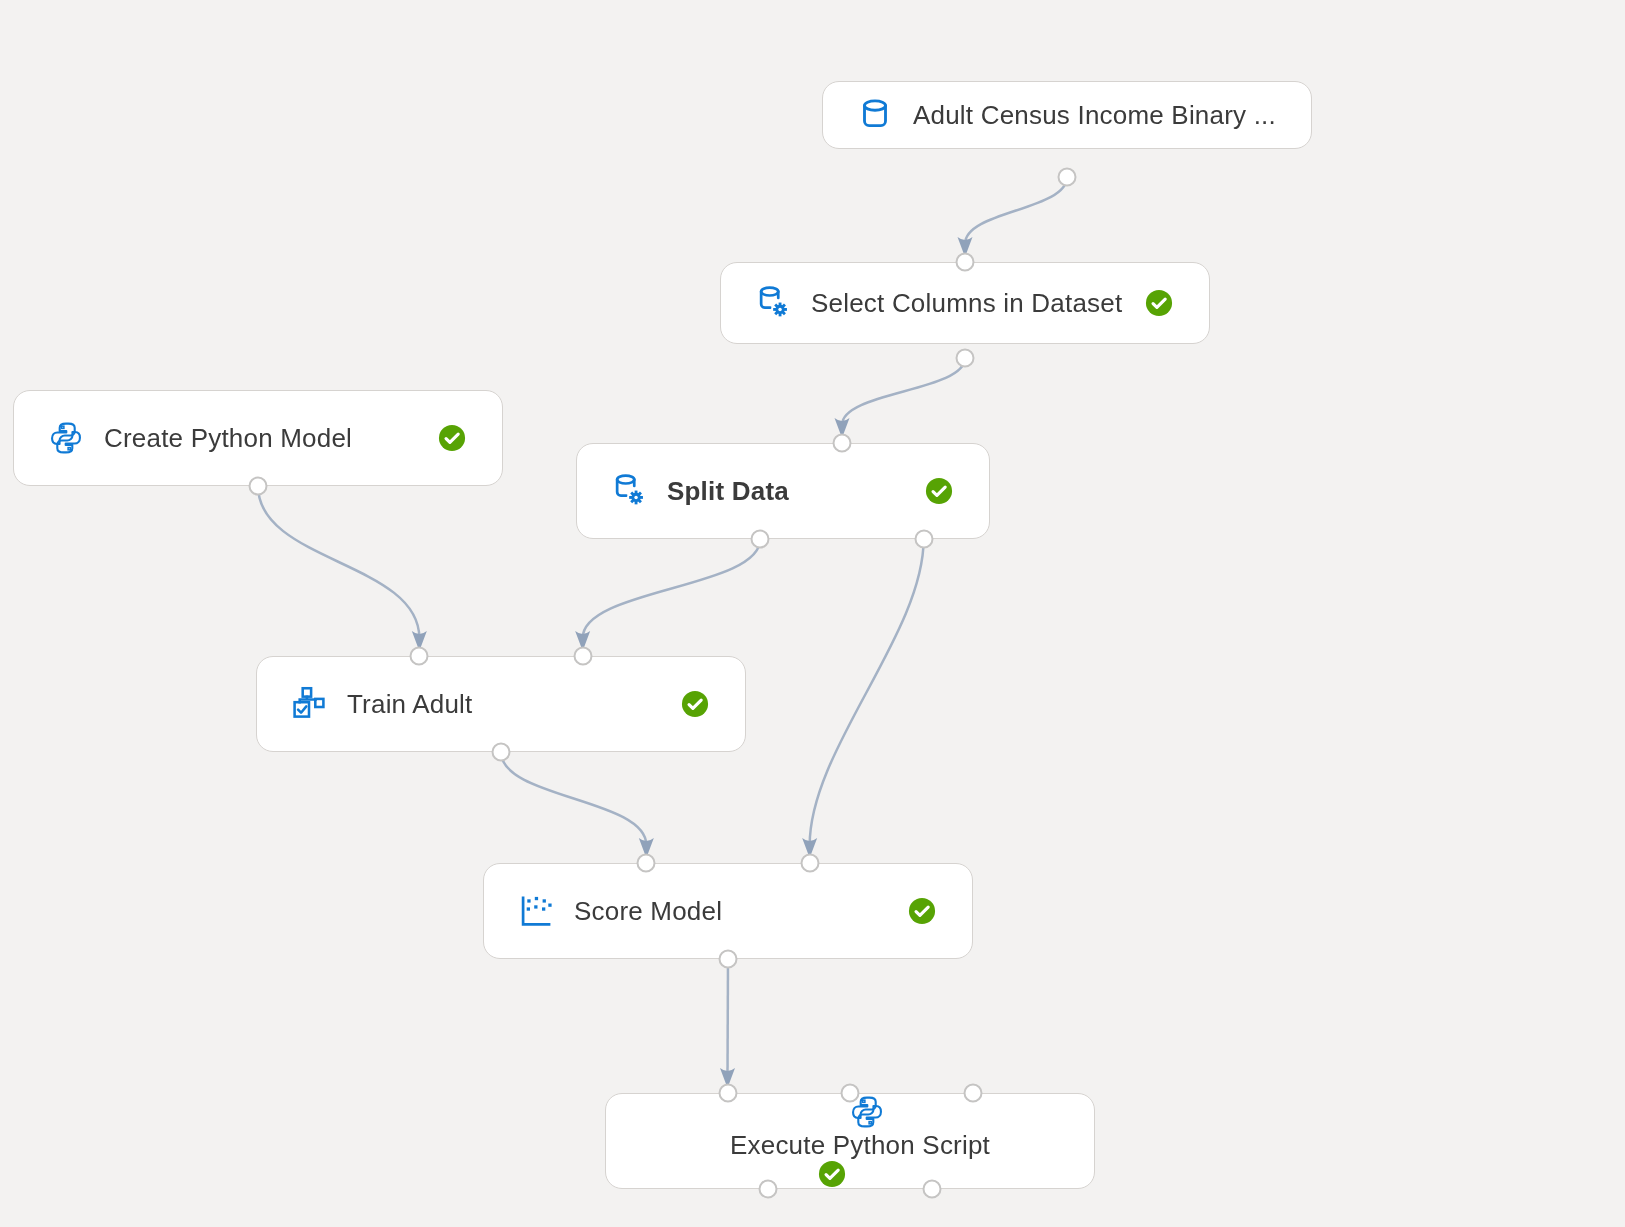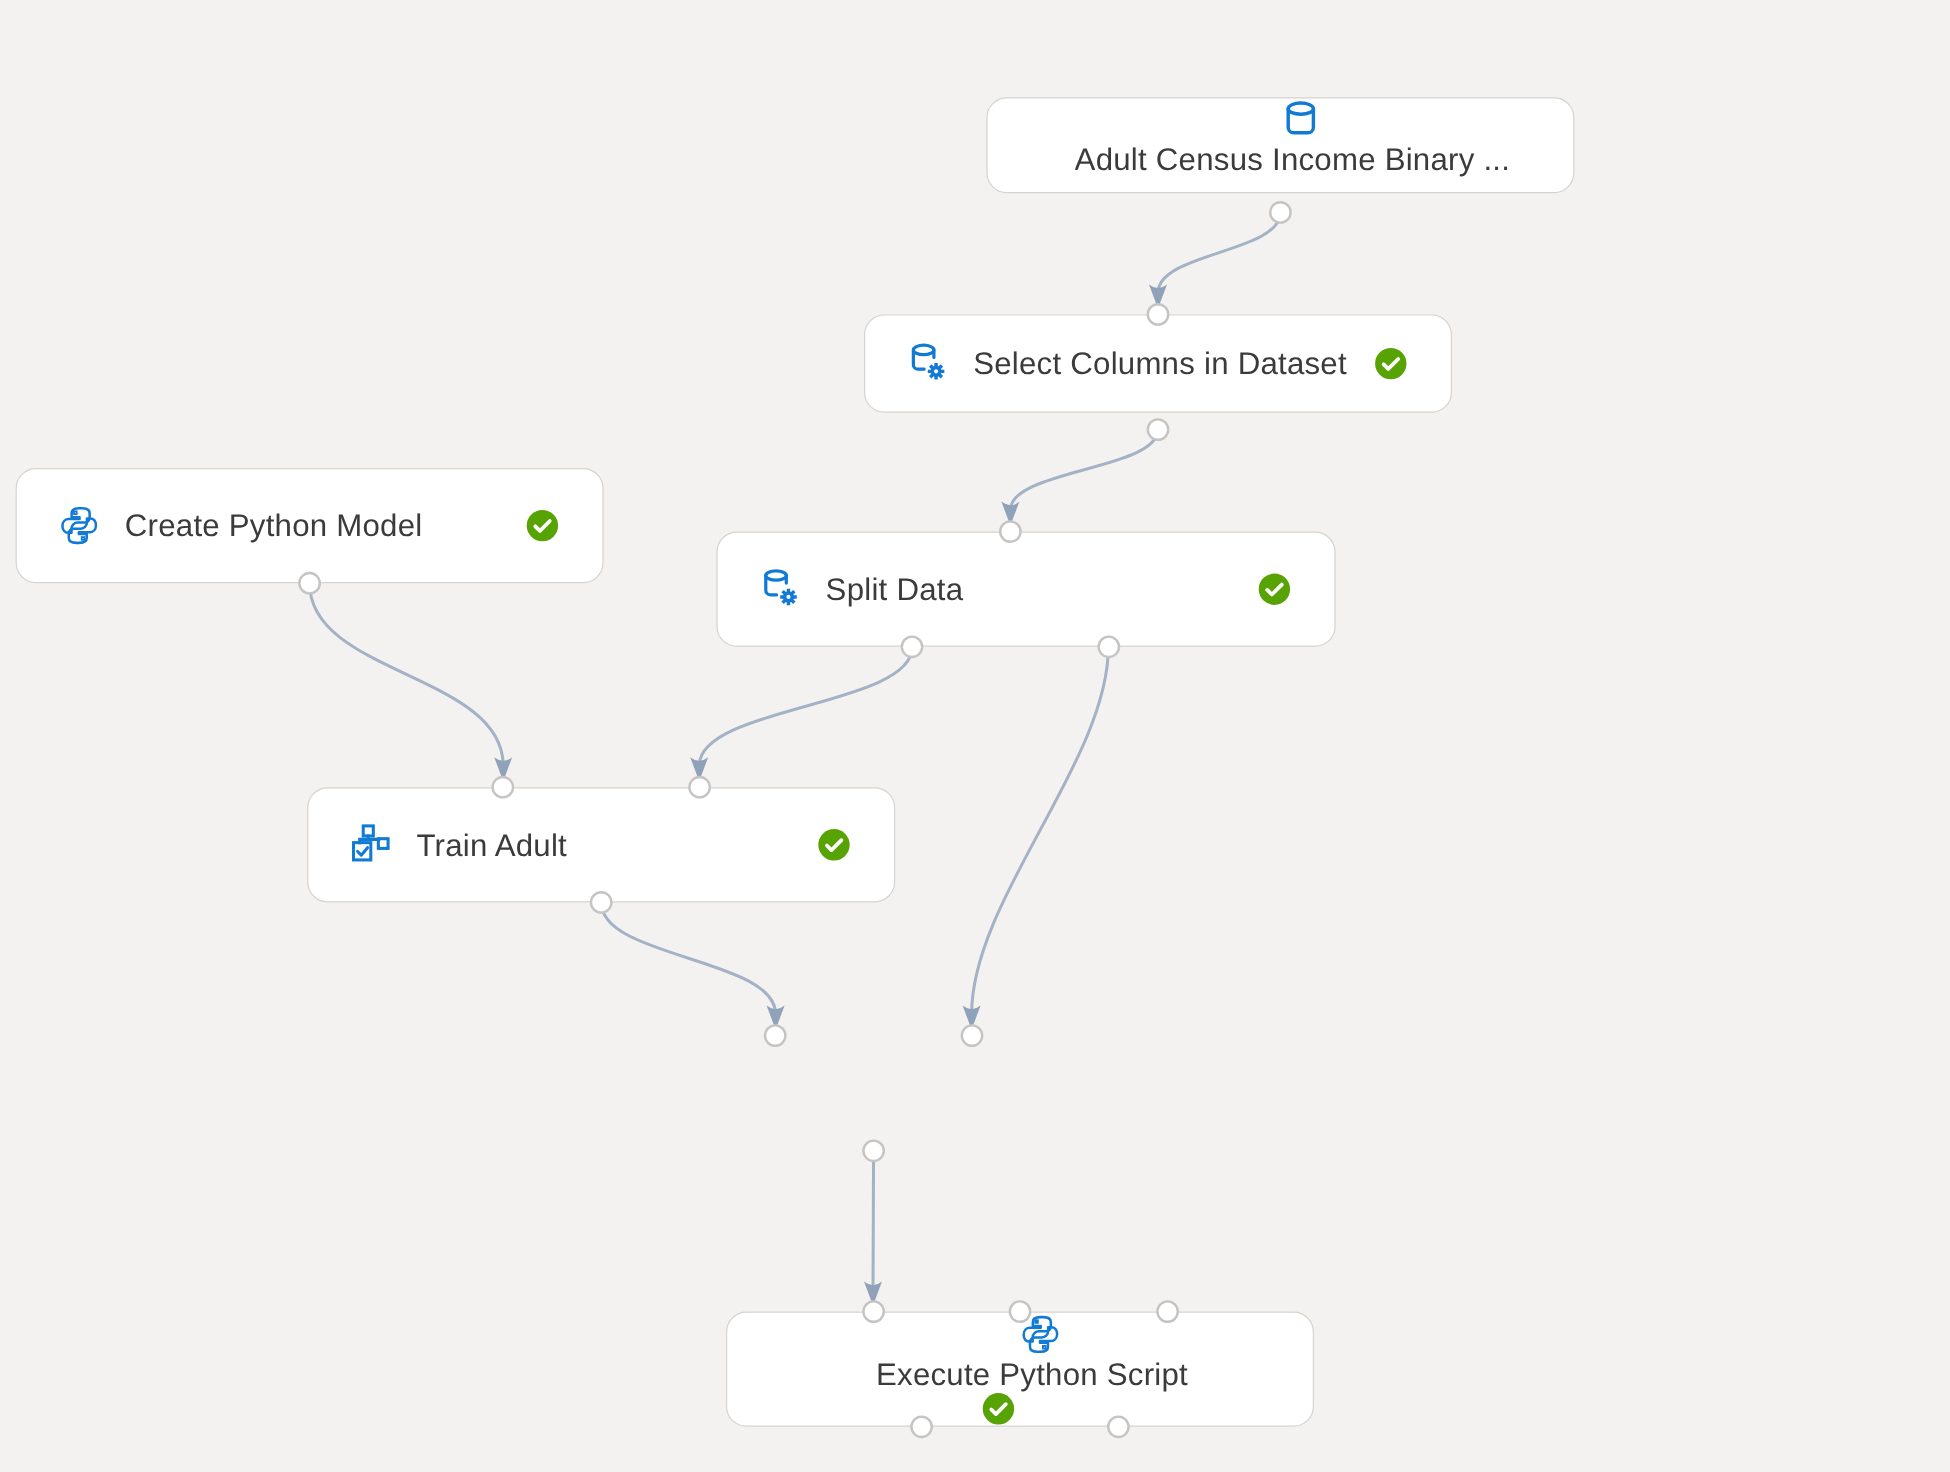--- a/index.html
+++ b/index.html
@@ -104,21 +104,21 @@
       <path d="M 760.3333333333334 539 C 760.3333333333334 588.5 582.6666666666667 588.5 582.6666666666667 638" class="edge-path"></path>
       <path d="M 575.1666666666667 631 Q 582.6666666666667 637 590.1666666666667 631 L 582.6666666666667 651 Z" class="edge-arrow"></path>
       <path d="M 501 752 C 501 798.5 646.3333333333334 798.5 646.3333333333334 845" class="edge-path"></path>
       <path d="M 638.8333333333334 838 Q 646.3333333333334 844 653.8333333333334 838 L 646.3333333333334 858 Z" class="edge-arrow"></path>
       <path d="M 923.6666666666667 539 C 923.6666666666667 634 809.6666666666667 750 809.6666666666667 845" class="edge-path"></path>
       <path d="M 802.1666666666667 838 Q 809.6666666666667 844 817.1666666666667 838 L 809.6666666666667 858 Z" class="edge-arrow"></path>
       <path d="M 728 959 C 728 1017 727.5 1017 727.5 1075" class="edge-path"></path>
       <path d="M 720 1068 Q 727.5 1074 735 1068 L 727.5 1088 Z" class="edge-arrow"></path>
     </svg>
   <div id="node-layer">
-      <div class="node" style="left: 822px; top: 81px; width: 490px; height: 80px; flex-direction: column;">
+      <div class="node" style="left: 822px; top: 81px; width: 490px; height: 68px;">
         <span class="module-icon">
           <svg viewBox="0 0 24 24">
             <ellipse cx="12" cy="5.7" rx="7" ry="3.1" fill="none" stroke="#107ad5" stroke-width="1.9"></ellipse>
             <path d="M5 5.7 V16 c0 1.8 1.4 3.1 3.1 3.1 h7.8 c1.7 0 3.1 -1.3 3.1 -3.1 V5.7" fill="none" stroke="#107ad5" stroke-width="1.9" stroke-linecap="round"></path>
           </svg>
         </span>
         <span class="node-label">Adult Census Income Binary ...</span>
       </div>
       <div class="node" style="left: 720px; top: 262px; width: 490px; height: 82px;">
         <span class="module-icon">
@@ -157,21 +157,21 @@
           </svg>
         </span>
         <span class="node-label">Create Python Model</span>
         <span class="status-badge">
           <svg viewBox="0 0 24 24">
             <circle cx="12" cy="12" r="11.2" fill="#57a304"></circle>
             <path d="M6.9 12.5 l3.3 3.3 L17.3 8.7" fill="none" stroke="#ffffff" stroke-width="2.7" stroke-linecap="round" stroke-linejoin="round"></path>
           </svg>
         </span>
       </div>
-      <div class="node" style="left: 597px; top: 443px; width: 516px; height: 96px;">
+      <div class="node" style="left: 576px; top: 443px; width: 414px; height: 96px; font-weight: bold;">
         <span class="module-icon">
           <svg viewBox="0 0 24 24">
             <ellipse cx="9.8" cy="4.4" rx="5.7" ry="2.6" fill="none" stroke="#107ad5" stroke-width="1.8"></ellipse>
             <path d="M4.1 4.4 V12.6 c0 1.4 1.1 2.5 2.5 2.5 h3.6" fill="none" stroke="#107ad5" stroke-width="1.8" stroke-linecap="round"></path>
             <path d="M15.5 4.4 v4.2" fill="none" stroke="#107ad5" stroke-width="1.8" stroke-linecap="round"></path>
             <circle cx="16.7" cy="16.3" r="5.9" fill="#ffffff"></circle>
             <g stroke="#107ad5" stroke-width="1.9">
               <line x1="16.7" y1="11.7" x2="16.7" y2="20.9"></line>
               <line x1="12.1" y1="16.3" x2="21.3" y2="16.3"></line>
               <line x1="13.45" y1="13.05" x2="19.95" y2="19.55"></line>
@@ -195,20 +195,43 @@
             <g fill="none" stroke="#107ad5" stroke-width="1.7">
               <rect x="7.8" y="1.5" width="5.6" height="5.6"></rect>
               <path d="M10.6 7.1 V9 M5.8 9 H16.4 M5.8 9 V10.8" stroke-linecap="square"></path>
               <rect x="16.2" y="8.6" width="5.4" height="5.4"></rect>
               <rect x="2.4" y="10.8" width="9.6" height="9.6"></rect>
               <path d="M4.7 15.7 l2 2.1 l3.5 -4.2" stroke-linecap="round" stroke-linejoin="round"></path>
             </g>
           </svg>
         </span>
         <span class="node-label">Train Adult</span>
+        <span class="status-badge">
+          <svg viewBox="0 0 24 24">
+            <circle cx="12" cy="12" r="11.2" fill="#57a304"></circle>
+            <path d="M6.9 12.5 l3.3 3.3 L17.3 8.7" fill="none" stroke="#ffffff" stroke-width="2.7" stroke-linecap="round" stroke-linejoin="round"></path>
+          </svg>
+        </span>
+      </div>
+      <div class="node" style="left: 483px; top: 863px; width: 490px; height: 96px;">
+        <span class="module-icon">
+          <svg viewBox="0 0 24 24">
+            <path d="M3.4 2.3 V20.9 H21.6" fill="none" stroke="#107ad5" stroke-width="1.8"></path>
+            <g fill="#107ad5">
+              <rect x="6.2" y="4.2" width="2.2" height="2.2"></rect>
+              <rect x="11.2" y="2.6" width="2.2" height="2.2"></rect>
+              <rect x="16.4" y="4.2" width="2.2" height="2.2"></rect>
+              <rect x="5.8" y="9.6" width="2.2" height="2.2"></rect>
+              <rect x="10.8" y="8.2" width="2.2" height="2.2"></rect>
+              <rect x="16" y="9.6" width="2.2" height="2.2"></rect>
+              <rect x="20.2" y="7" width="2.2" height="2.2"></rect>
+            </g>
+          </svg>
+        </span>
+        <span class="node-label">Score Model</span>
         <span class="status-badge">
           <svg viewBox="0 0 24 24">
             <circle cx="12" cy="12" r="11.2" fill="#57a304"></circle>
             <path d="M6.9 12.5 l3.3 3.3 L17.3 8.7" fill="none" stroke="#ffffff" stroke-width="2.7" stroke-linecap="round" stroke-linejoin="round"></path>
           </svg>
         </span>
       </div>
       <div class="node" style="left: 605px; top: 1093px; width: 490px; height: 96px; flex-direction: column;">
         <span class="module-icon">
           <svg viewBox="0 0 24 24">

